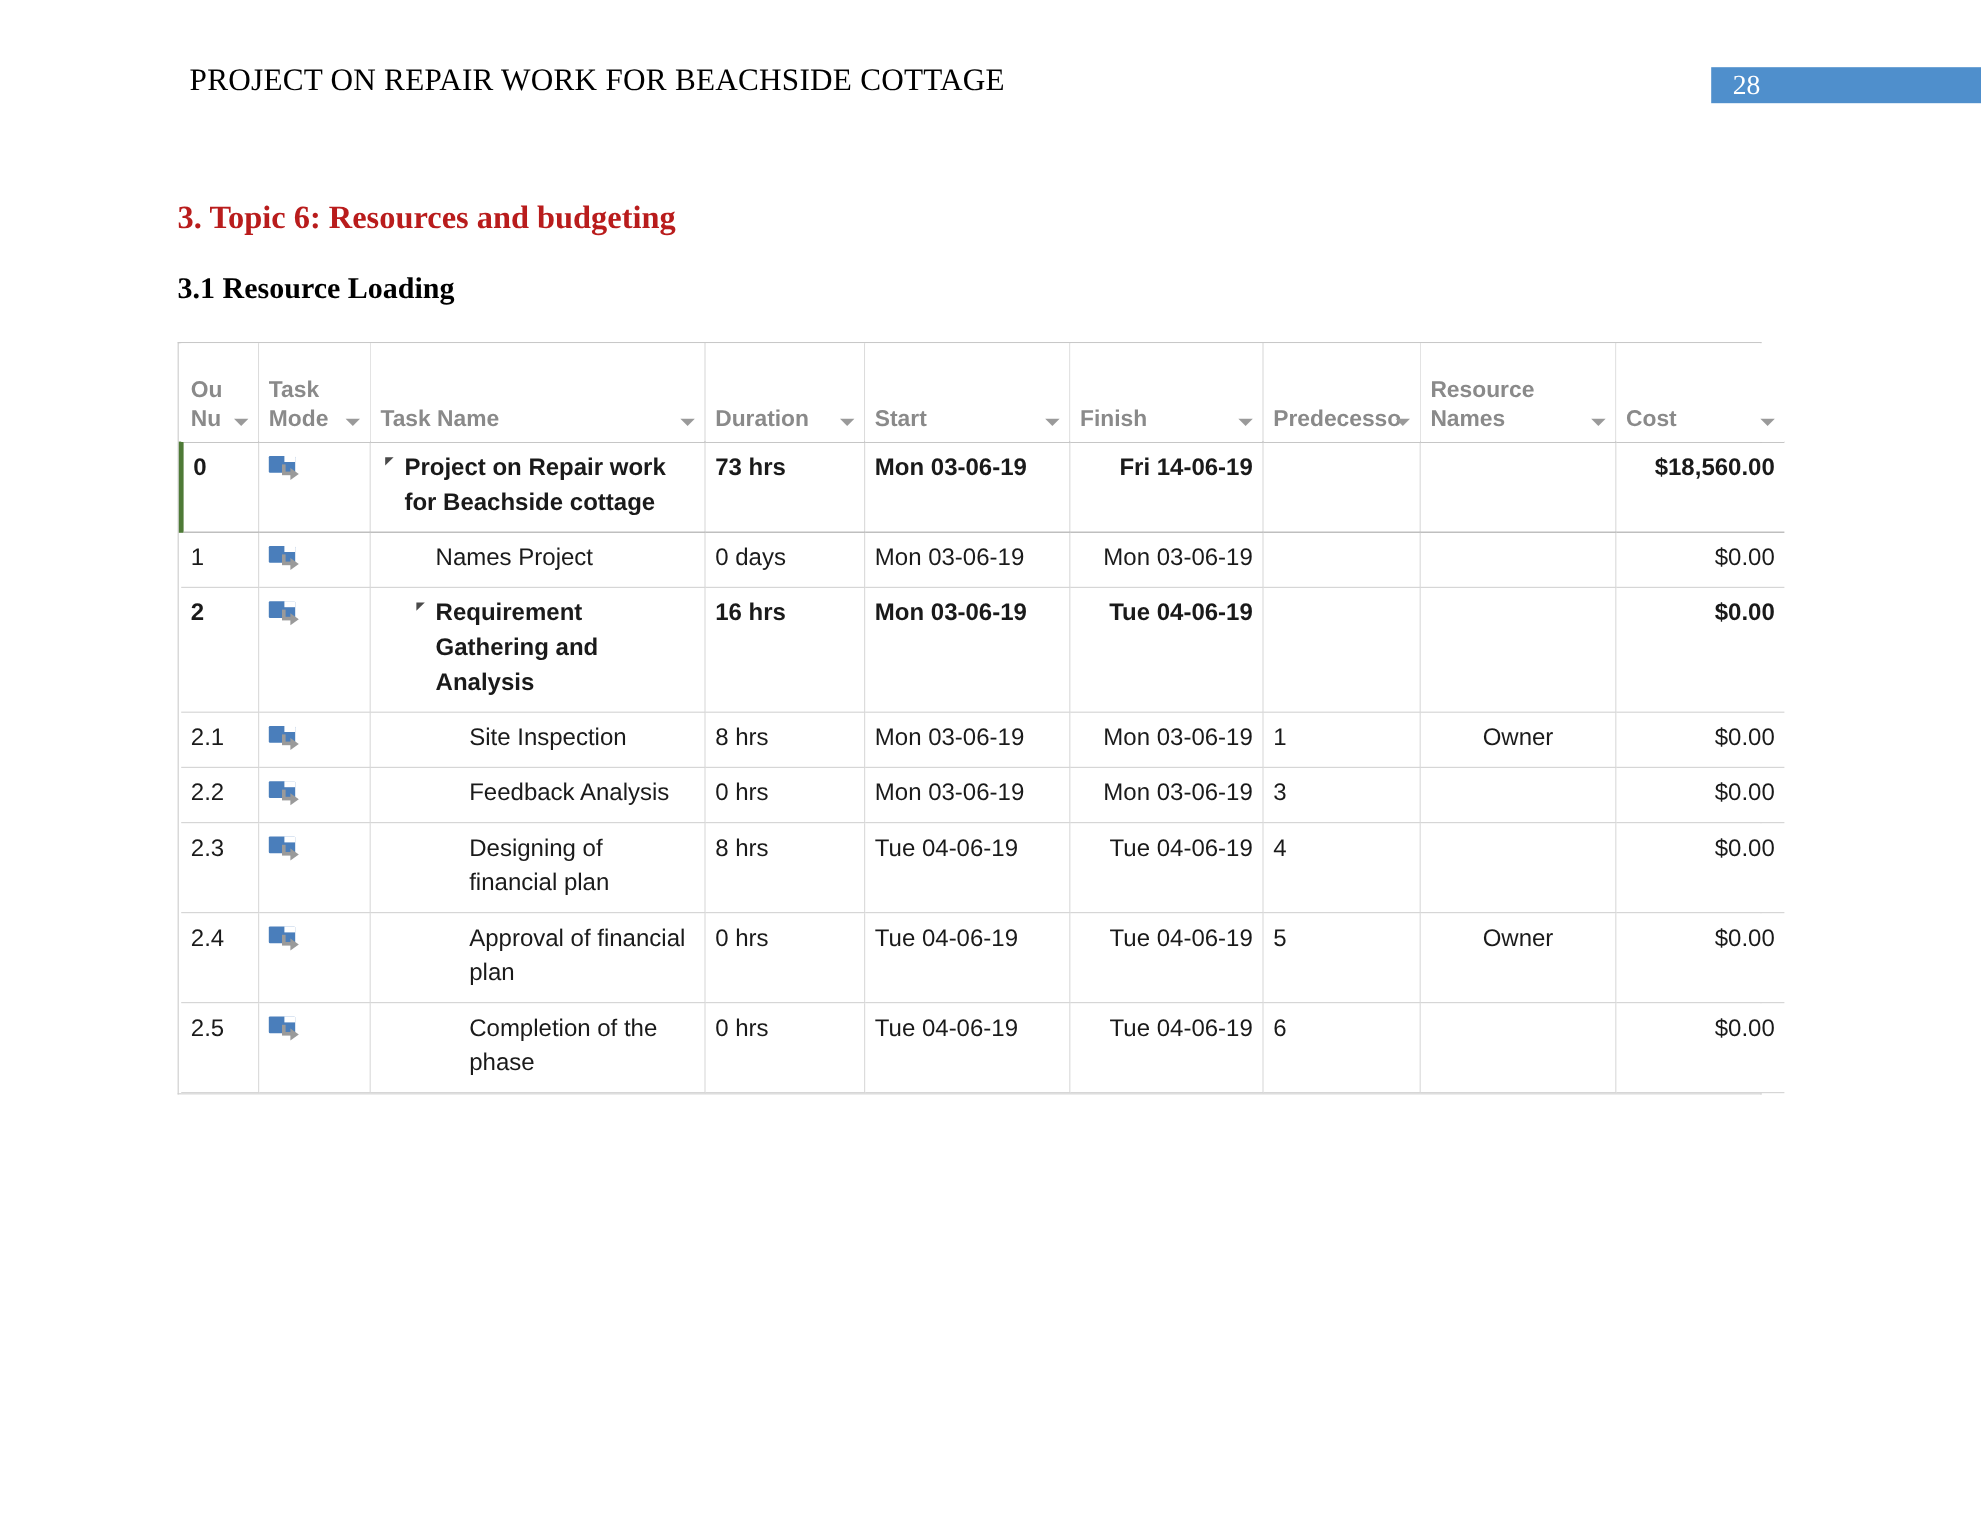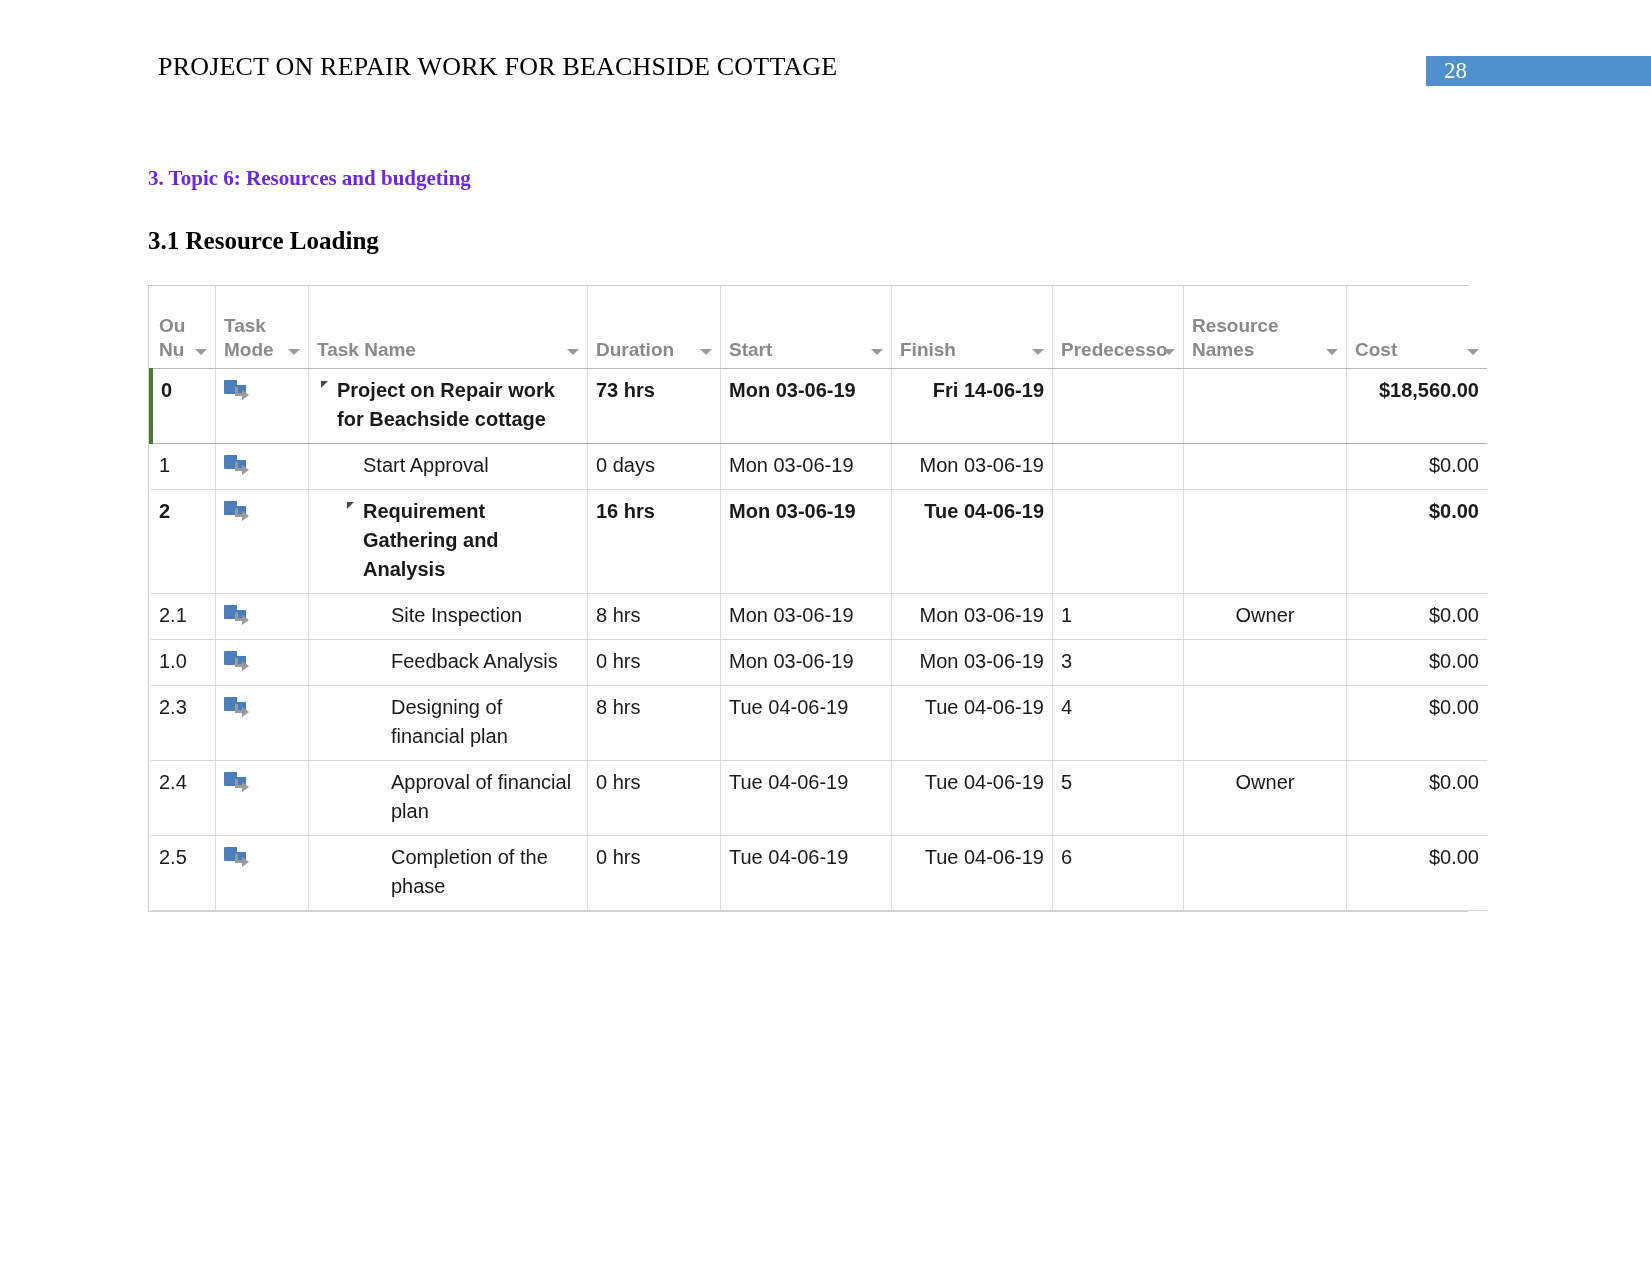--- a/index.html
+++ b/index.html
@@ -50,22 +50,22 @@
     color: #ffffff;
   }
 
   
   .h-main {
     position: absolute;
     left: 148px;
     top: 166px;
     font-family: "Liberation Serif", serif;
     font-weight: bold;
-    font-size: 21px;
-    color: #6d28d9;
+    font-size: 27px;
+    color: #b91c1c;
     white-space: nowrap;
   }
   .h-sub {
     position: absolute;
     left: 148px;
     top: 227px;
     font-family: "Liberation Serif", serif;
     font-weight: bold;
     font-size: 25px;
     color: #000000;
@@ -343,21 +343,21 @@
           <td class="c-mode">
             <div class="mode-icon">
               <span class="mi-rect"></span>
               <span class="mi-notch"></span>
               <span class="mi-arrow-vert"></span>
               <span class="mi-arrow-stem"></span>
               <span class="mi-arrow-head"></span>
             </div>
           </td>
           <td class="c-name">
-            <div class="cell tn tn-lvl1"><span>Start Approval</span></div>
+            <div class="cell tn tn-lvl1"><span>Names Project</span></div>
           </td>
           <td class="c-dur">
             <div class="cell">0 days</div>
           </td>
           <td class="c-start">
             <div class="cell">Mon 03-06-19</div>
           </td>
           <td class="c-finish">
             <div class="cell">Mon 03-06-19</div>
           </td>
@@ -436,21 +436,21 @@
           </td>
           <td class="c-res">
             <div class="cell">Owner</div>
           </td>
           <td class="c-cost">
             <div class="cell right">$0.00</div>
           </td>
         </tr>
         <tr class="row-22">
           <td class="c-out">
-            <div class="cell">1.0</div>
+            <div class="cell">2.2</div>
           </td>
           <td class="c-mode">
             <div class="mode-icon">
               <span class="mi-rect"></span>
               <span class="mi-notch"></span>
               <span class="mi-arrow-vert"></span>
               <span class="mi-arrow-stem"></span>
               <span class="mi-arrow-head"></span>
             </div>
           </td>

